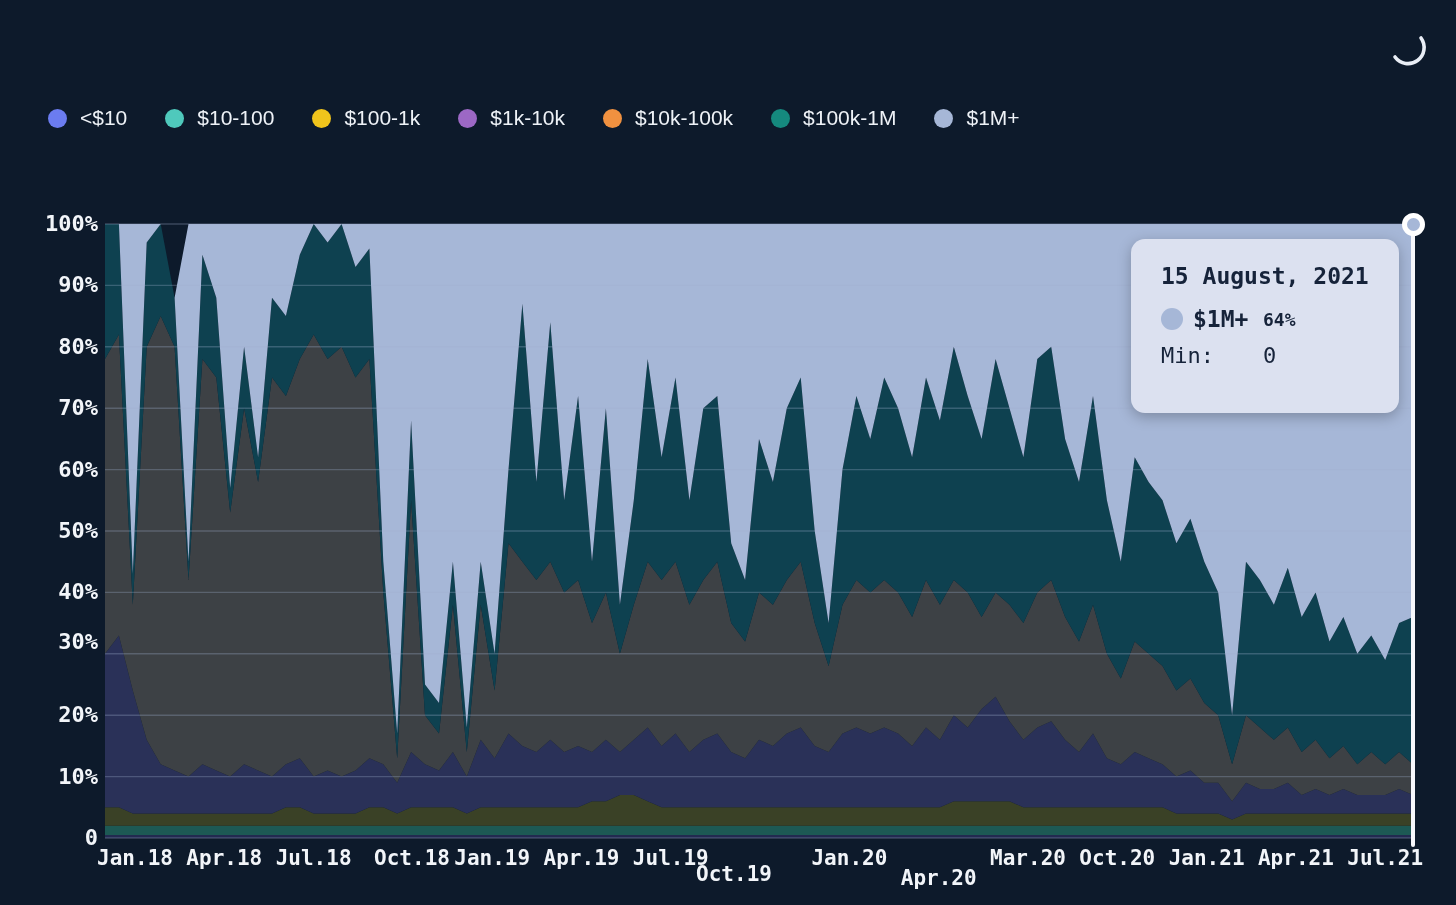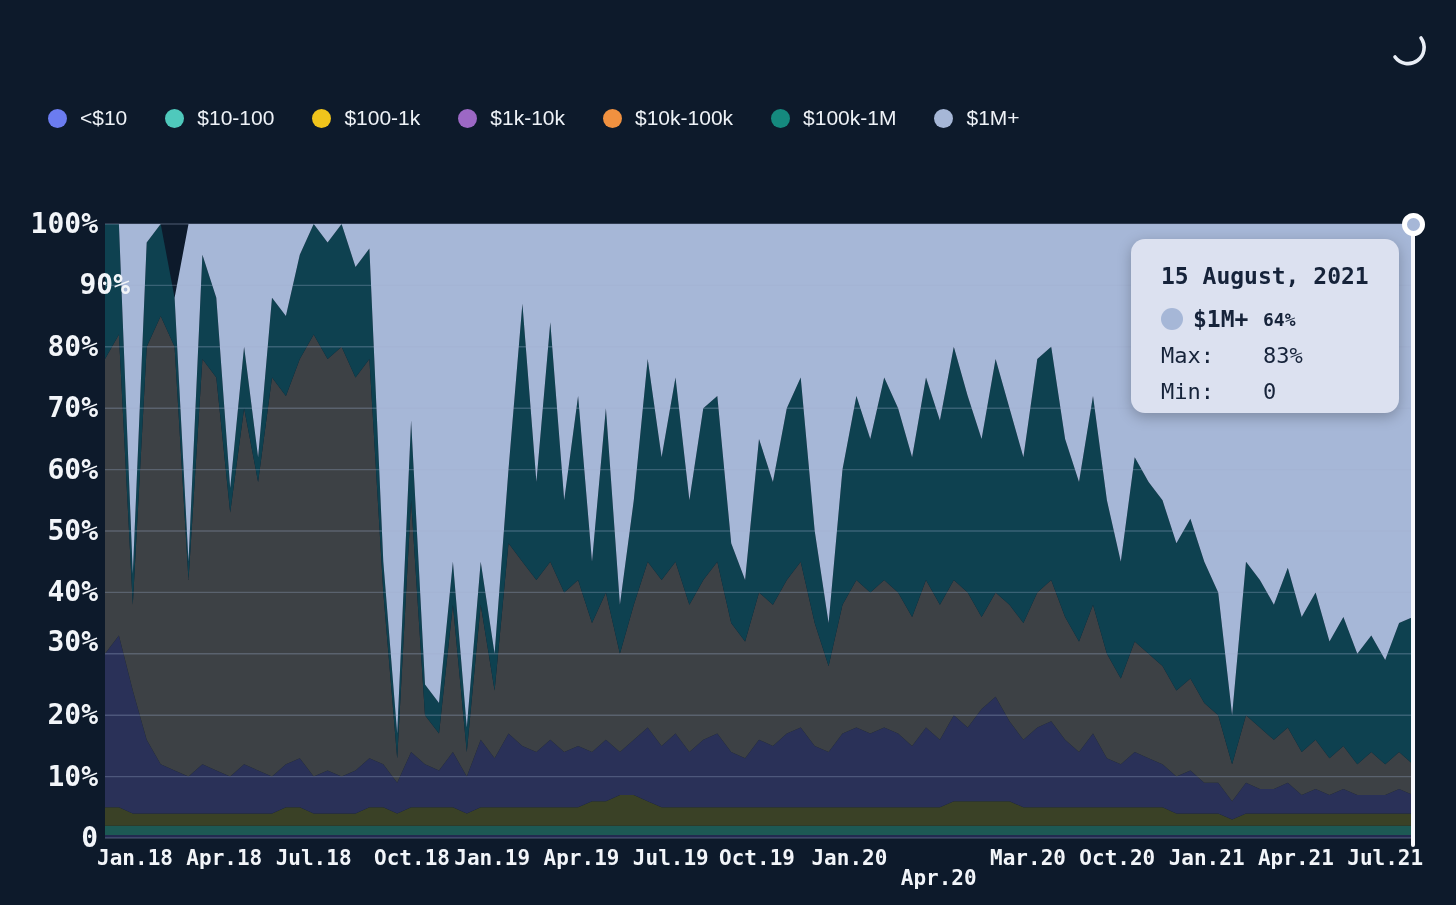--- a/index.html
+++ b/index.html
@@ -8,21 +8,21 @@
   .title{position:absolute;left:32px;top:18px;font-size:29px;font-weight:bold;color:#f2f5f9;
     letter-spacing:.2px;}
   .spinner{position:absolute;left:1386px;top:24px;width:44px;height:44px;}
   .legend{position:absolute;left:48px;top:106px;display:flex;align-items:center;}
   .legend-item{display:flex;align-items:center;margin-right:38px;cursor:pointer;}
   .legend-dot{width:19px;height:19px;border-radius:50%;margin-right:13px;flex:0 0 auto;}
   .legend-label{color:#eef2f7;font-size:21px;font-weight:500;white-space:nowrap;}
   .plot{position:absolute;left:105px;top:224px;width:1308px;height:614px;}
   .plot svg{position:absolute;left:0;top:0;overflow:visible;}
   .ytick{position:absolute;width:98px;text-align:right;color:#f2f5f9;
-    font-family:"DejaVu Sans Mono",monospace;font-weight:bold;font-size:28px;line-height:26px;}
+    font-family:"DejaVu Sans Mono",monospace;font-weight:bold;font-size:22px;line-height:26px;}
   .xtick{position:absolute;top:846px;transform:translateX(-50%);color:#f2f5f9;
     font-family:"DejaVu Sans Mono",monospace;font-weight:bold;font-size:21px;white-space:nowrap;}
   .crosshair{position:absolute;left:1411px;top:217px;width:4px;height:630px;background:#f7f8fc;
     border-radius:2px;}
   .cross-marker{position:absolute;left:1402px;top:213px;width:13px;height:13px;border-radius:50%;
     background:#a6b7d7;border:5px solid #ffffff;}
   .tooltip{position:absolute;left:1131px;top:239px;width:268px;height:174px;background:#dce1f0;
     border-radius:14px;box-shadow:0 4px 14px rgba(0,0,0,.25);
     font-family:"DejaVu Sans Mono",monospace;color:#16233a;padding:24px 0 0 30px;box-sizing:border-box;}
   .tt-date{font-size:23px;font-weight:bold;margin-bottom:12px;}
@@ -92,62 +92,58 @@
         <line x1="0" x2="1308" y1="245.60000000000002" y2="245.60000000000002" stroke="rgba(158,175,206,0.30)" stroke-width="1.4"></line>
         <line x1="0" x2="1308" y1="184.2" y2="184.2" stroke="rgba(158,175,206,0.30)" stroke-width="1.4"></line>
         <line x1="0" x2="1308" y1="122.80000000000001" y2="122.80000000000001" stroke="rgba(158,175,206,0.30)" stroke-width="1.4"></line>
         <line x1="0" x2="1308" y1="61.39999999999998" y2="61.39999999999998" stroke="rgba(158,175,206,0.30)" stroke-width="1.4"></line>
         <line x1="0" x2="1308" y1="0" y2="0" stroke="rgba(158,175,206,0.30)" stroke-width="1.4"></line>
       </svg>
   </div>
 
   <div id="yaxis">
       <div class="ytick" style="left: 0px; top: 211px;">100%</div>
-      <div class="ytick" style="left: 0px; top: 272.4px; padding-left: 32px;">90%</div>
+      <div class="ytick" style="left: 0px; top: 272.4px;">90%</div>
       <div class="ytick" style="left: 0px; top: 333.8px;">80%</div>
       <div class="ytick" style="left: 0px; top: 395.2px;">70%</div>
       <div class="ytick" style="left: 0px; top: 456.6px;">60%</div>
       <div class="ytick" style="left: 0px; top: 518px;">50%</div>
       <div class="ytick" style="left: 0px; top: 579.4px;">40%</div>
       <div class="ytick" style="left: 0px; top: 629px;">30%</div>
       <div class="ytick" style="left: 0px; top: 702.2px;">20%</div>
       <div class="ytick" style="left: 0px; top: 763.6px;">10%</div>
       <div class="ytick" style="left: 0px; top: 825px;">0</div>
     </div>
   <div id="xaxis">
       <div class="xtick" style="left: 135px;">Jan.18</div>
       <div class="xtick" style="left: 224.3px;">Apr.18</div>
       <div class="xtick" style="left: 313.6px;">Jul.18</div>
       <div class="xtick" style="left: 412px;">Oct.18</div>
       <div class="xtick" style="left: 492.2px;">Jan.19</div>
       <div class="xtick" style="left: 581.5px;">Apr.19</div>
       <div class="xtick" style="left: 670.8px;">Jul.19</div>
-      <div class="xtick" style="left: 757px;">Oct.19</div>
+      <div class="xtick" style="left: 734px; margin-top: 16px;">Oct.19</div>
       <div class="xtick" style="left: 849.4px;">Jan.20</div>
       <div class="xtick" style="left: 938.7px; margin-top: 20px;">Apr.20</div>
       <div class="xtick" style="left: 1028px;">Mar.20</div>
       <div class="xtick" style="left: 1117.3px;">Oct.20</div>
       <div class="xtick" style="left: 1206.6px;">Jan.21</div>
       <div class="xtick" style="left: 1295.9px;">Apr.21</div>
       <div class="xtick" style="left: 1385.2px;">Jul.21</div>
     </div>
 
   <div class="crosshair"></div>
   <div class="cross-marker"></div>
 
   <div class="tooltip">
     <div class="tt-date">15 August, 2021</div>
     <div class="tt-row">
       <span class="tt-dot"></span>
       <span class="tt-series">$1M+</span>
       <span class="tt-series-value">64%</span>
     </div>
     <div class="tt-row">
-      <span class="tt-label">Max:</span>
-      <span class="tt-value">83%</span>
-    </div>
-    <div class="tt-row">
       <span class="tt-label">Min:</span>
       <span class="tt-value">0</span>
     </div>
   </div>
 
 </div>
 
 </body></html>

